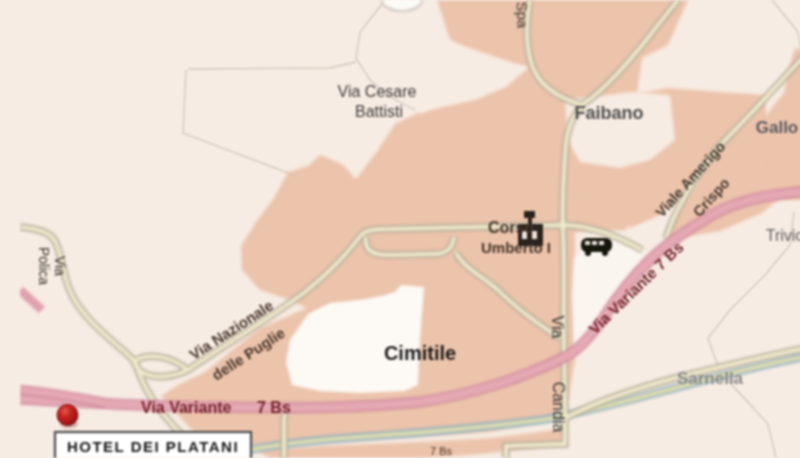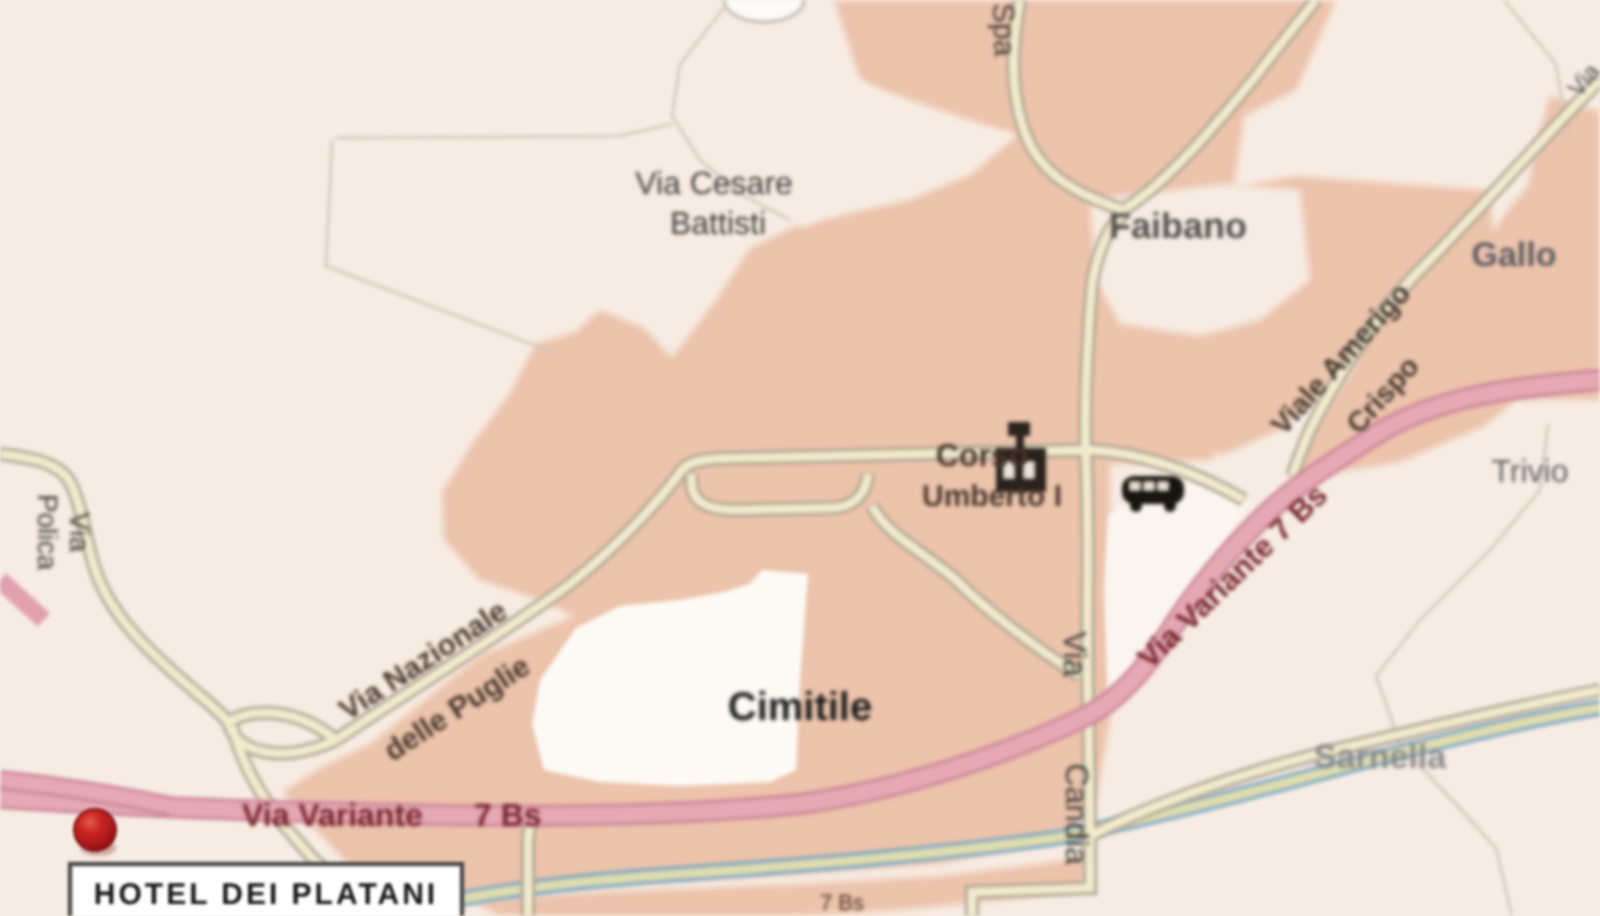--- a/index.html
+++ b/index.html
@@ -1,17 +1,17 @@
 <!DOCTYPE html>
 <html><head>
 <meta charset="utf-8">
 <style>
   html,body{margin:0;padding:0;}
   body{width:800px;height:458px;overflow:hidden;background:#f7ece3;}
-  #map{width:708px;height:458px;position:relative;font-family:"Liberation Sans",sans-serif;filter:blur(0.85px);}
+  #map{width:708px;height:458px;position:relative;font-family:"Liberation Sans",sans-serif;filter:blur(0.85px);margin-left:20px;}
   svg{position:absolute;top:0;left:0;}
 </style>
 </head>
 <body>
 <div id="map">
 <svg width="800" height="458" viewBox="0 0 800 458">
   <defs>
     <filter id="b1" x="-20%" y="-20%" width="140%" height="140%">
           <feGaussianBlur stdDeviation="1.6"></feGaussianBlur>
         </filter>

